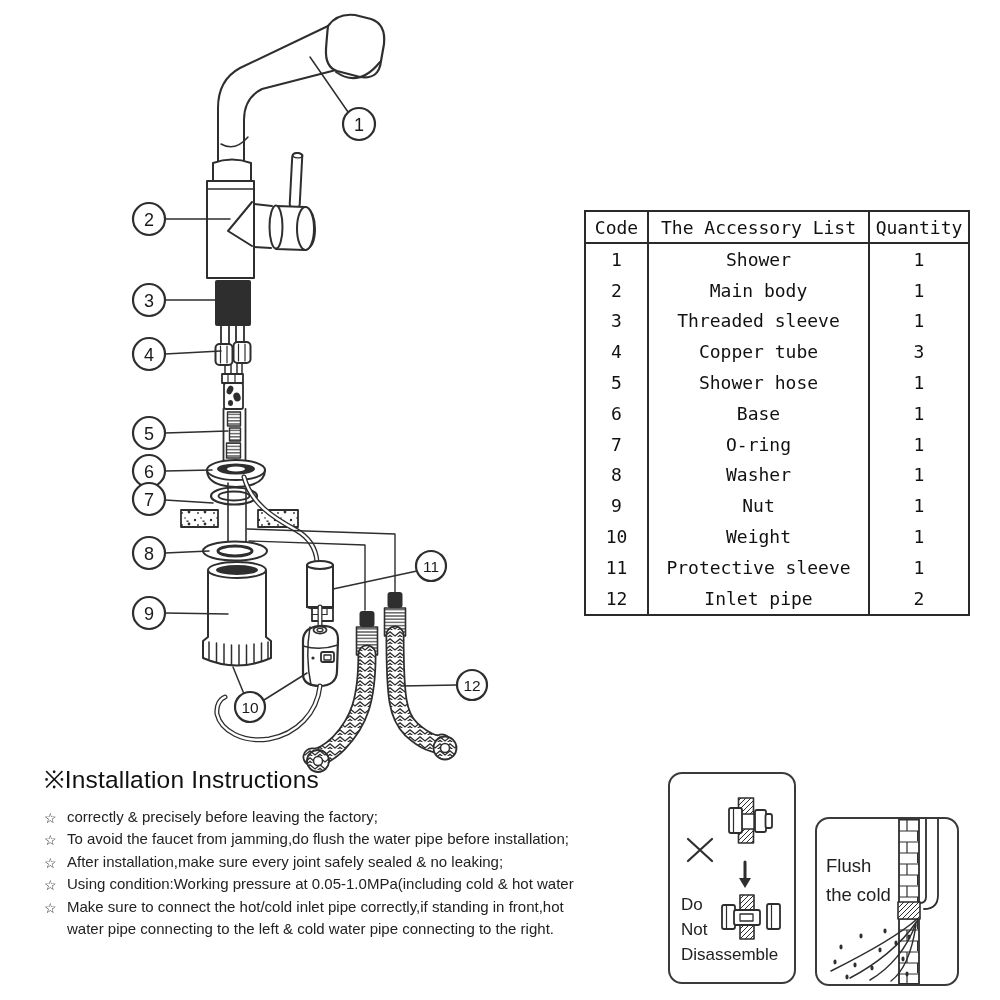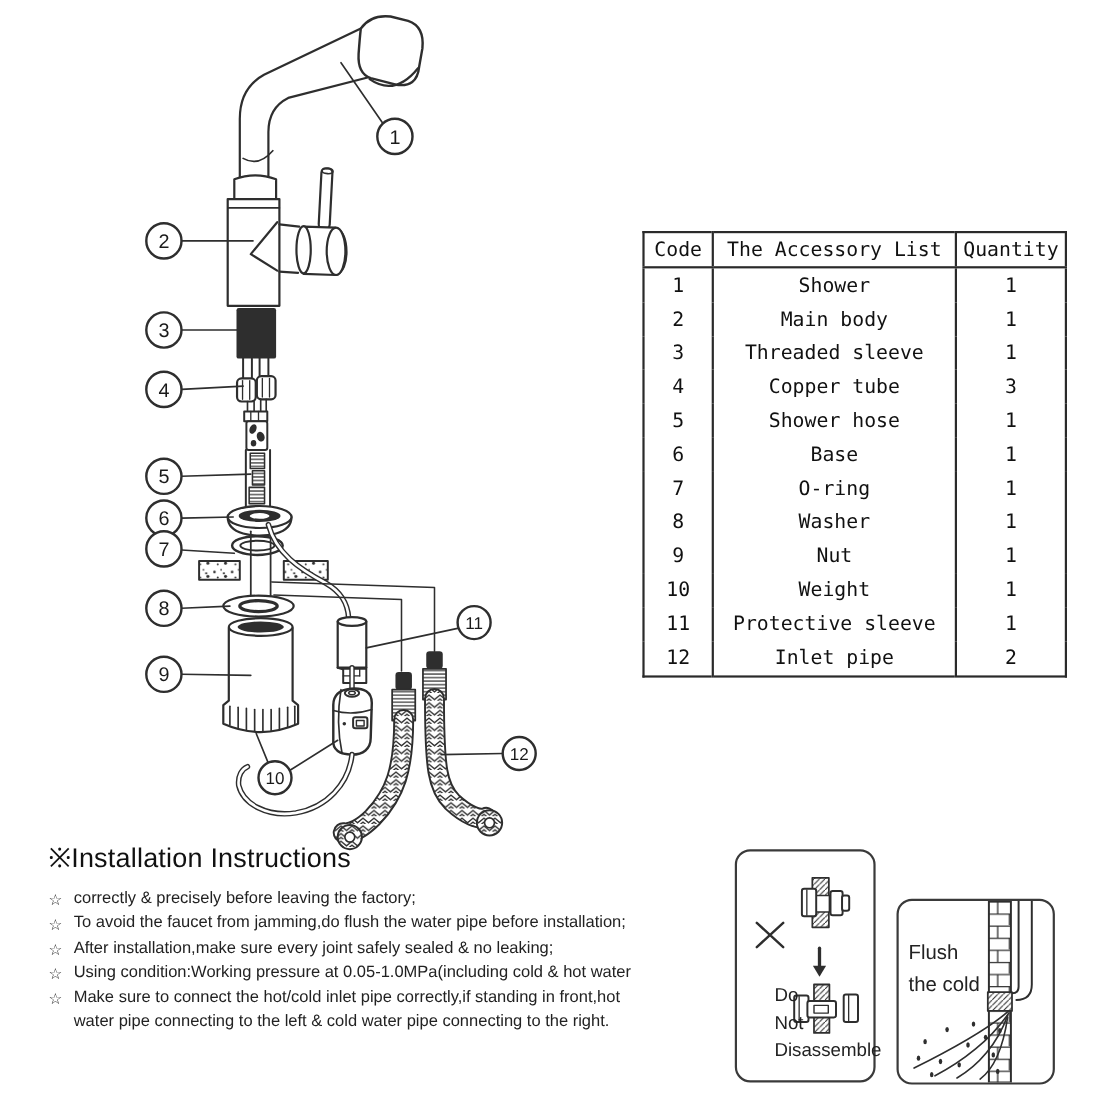--- a/index.html
+++ b/index.html
@@ -31,21 +31,21 @@
   .instr-item{position:relative;padding-left:23px;font-size:15px;line-height:22.4px;color:#222;}
   .instr-item .star{position:absolute;left:0;top:1px;font-size:14px;}
   .instr-item .l2{display:block;}
   .instr-item .l2:empty{display:none;}
   
   .warn-box{position:absolute;border:2.5px solid #3a3a3a;border-radius:14px;background:#fff;}
   #box-do-not{left:668px;top:772px;width:124px;height:208px;}
   #box-flush{left:815px;top:817px;width:140px;height:165px;}
   .warn-box svg{position:absolute;left:0;top:0;}
   #do-not-text{position:absolute;left:11px;top:118px;font-size:17px;line-height:25px;color:#222;}
-  #do-not-text span{display:block;margin-left:23px;}
+  #do-not-text span{display:block;}
   #flush-text{position:absolute;left:9px;top:32px;font-size:18.5px;line-height:29px;color:#222;}
   #flush-text span{display:block;}
 </style>
 </head>
 <body>
 
 <svg id="diagram" viewBox="0 0 560 800">
   <defs>
     <pattern id="speckle" width="16" height="12" patternUnits="userSpaceOnUse">
       <rect width="16" height="12" fill="#ffffff"></rect>

